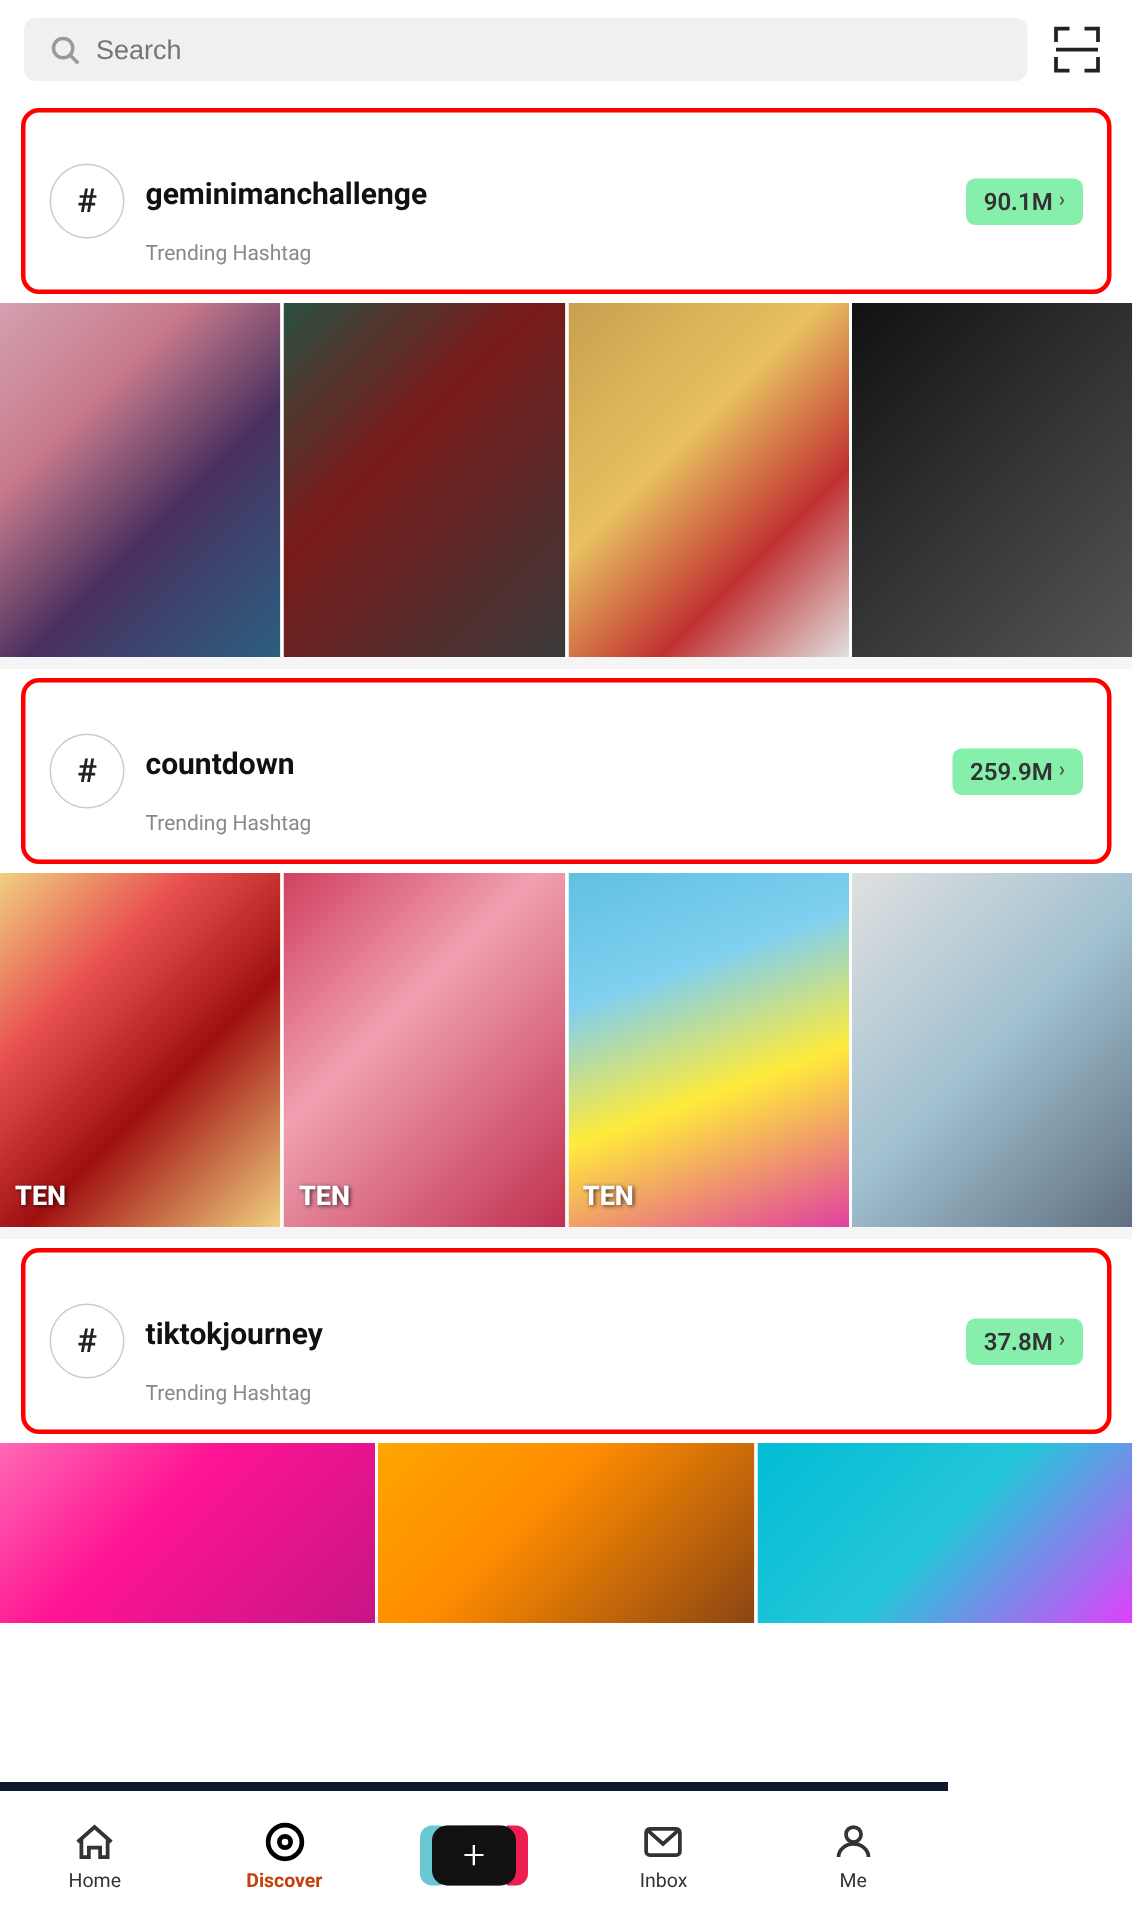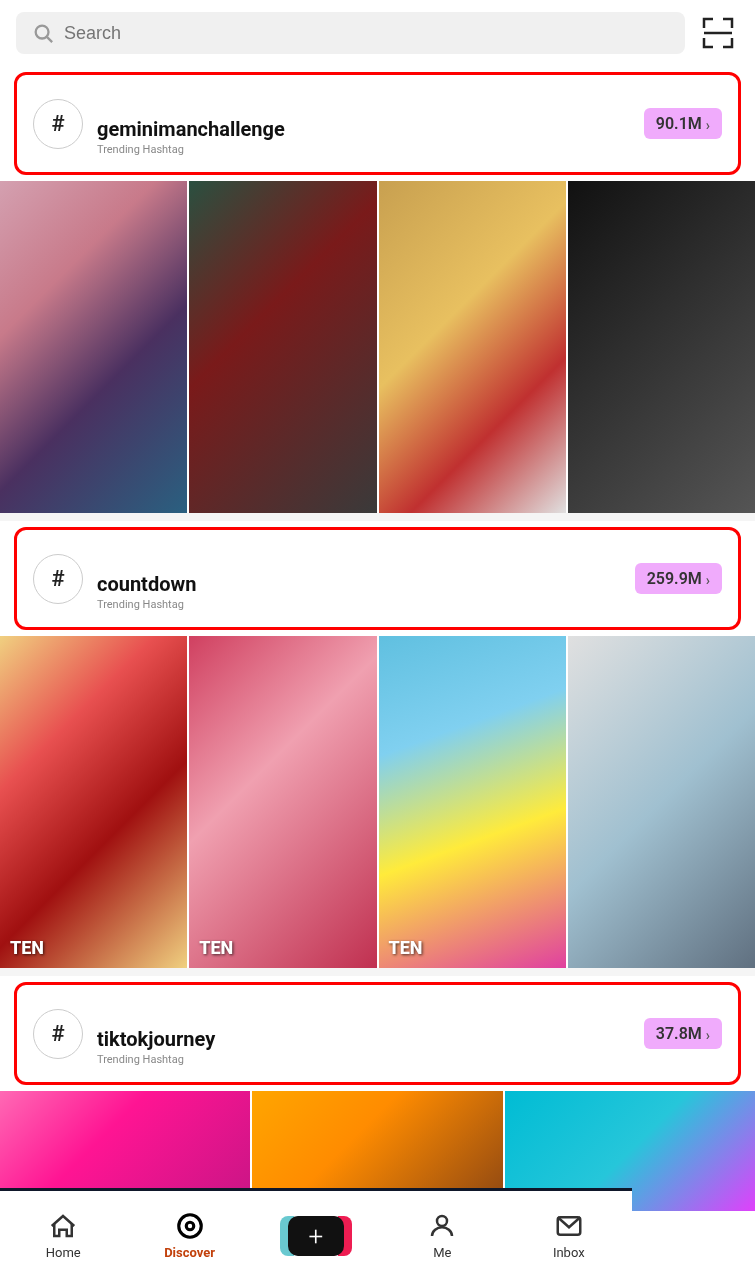--- a/index.html
+++ b/index.html
@@ -88,46 +88,46 @@
       flex-shrink: 0;
       background: #fff;
     }
     .trending-info .hashtag-name {
       font-size: 20px;
       font-weight: 700;
       color: #111;
       margin-top: 26px;
     }
     .trending-info .hashtag-sub {
-      font-size: 11px;
+      font-size: 14px;
       color: #888;
-      margin-top: 2px;
+      margin-top: 20px;
     }
     .trending-count {
       font-size: 16px;
       font-weight: 600;
       color: #333;
-      background: #f0abfc;
+      background: #86efac;
       padding: 6px 12px;
       border-radius: 6px;
       display: flex;
-      align-items: flex-end;
+      align-items: flex-start;
       gap: 4px;
       white-space: nowrap;
     }
     .trending-count .chevron {
       font-size: 14px;
       color: #555;
     }
 
     
     .image-grid {
       display: flex;
       width: 100%;
-      height: 332px;
+      height: 236px;
       overflow: hidden;
       gap: 0;
     }
     .image-cell {
       flex: 1;
       overflow: hidden;
       position: relative;
     }
     .image-cell + .image-cell {
       border-left: 2px solid #fff;
@@ -165,21 +165,21 @@
     }
 
     
     .bottom-nav {
       position: fixed;
       bottom: 0;
       left: 0;
       width: 632px;
       height: 92px;
       background: #fff;
-      border-top: 3px solid #0f172a;
+      border-top: 6px solid #0f172a;
       display: flex;
       align-items: center;
       justify-content: space-around;
       z-index: 100;
     }
     .nav-item {
       display: flex;
       flex-direction: column;
       align-items: center;
       gap: 4px;
@@ -404,30 +404,30 @@
     <div class="nav-plus-btn">
       <div class="nav-plus-inner">
         <span>+</span>
       </div>
     </div>
   </div>
 
   <div class="nav-item">
     <div class="nav-icon">
       <svg width="30" height="30" viewBox="0 0 24 24" fill="none" stroke="#333" stroke-width="2">
-        <circle cx="12" cy="8" r="4"></circle>
-        <path d="M4 20 C4 16 8 13 12 13 C16 13 20 16 20 20"></path>
-      </svg>
-    </div>
-    <span class="nav-label">Me</span>
+        <rect x="3" y="5" width="18" height="14" rx="2"></rect>
+        <polyline points="3,5 12,13 21,5"></polyline>
+      </svg>
+    </div>
+    <span class="nav-label">Inbox</span>
   </div>
 
   <div class="nav-item">
     <div class="nav-icon">
       <svg width="30" height="30" viewBox="0 0 24 24" fill="none" stroke="#333" stroke-width="2">
-        <rect x="3" y="5" width="18" height="14" rx="2"></rect>
-        <polyline points="3,5 12,13 21,5"></polyline>
-      </svg>
-    </div>
-    <span class="nav-label">Inbox</span>
+        <circle cx="12" cy="8" r="4"></circle>
+        <path d="M4 20 C4 16 8 13 12 13 C16 13 20 16 20 20"></path>
+      </svg>
+    </div>
+    <span class="nav-label">Me</span>
   </div>
 
 </div>
 
 </body></html>

